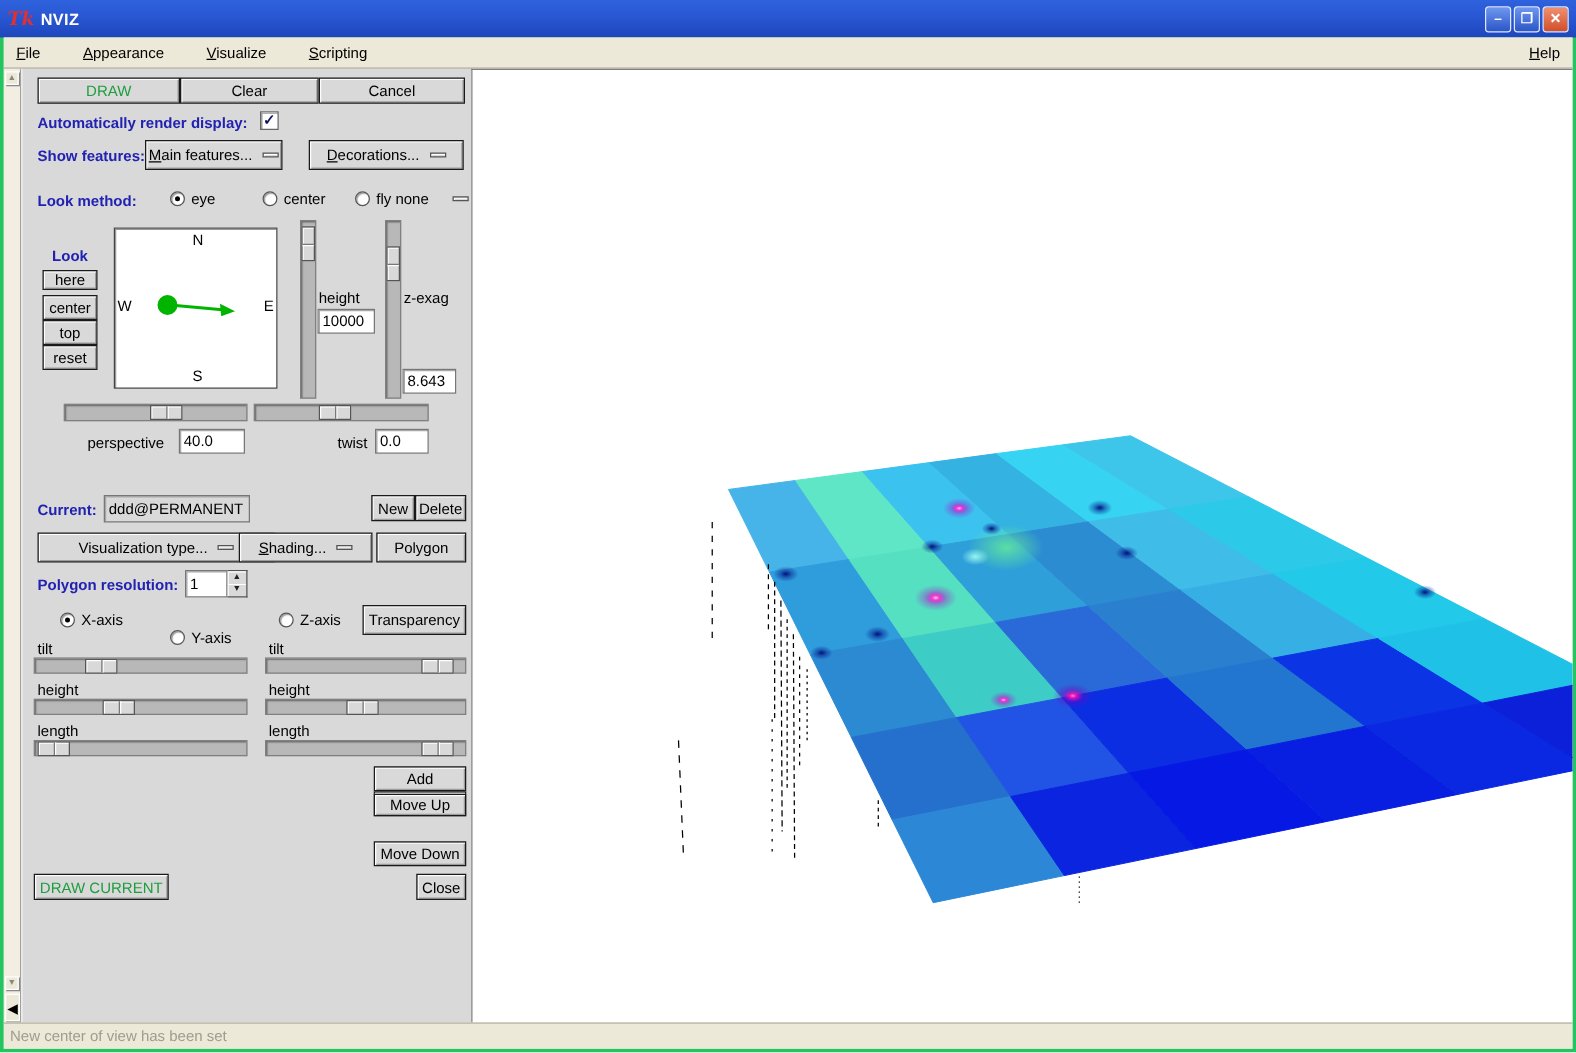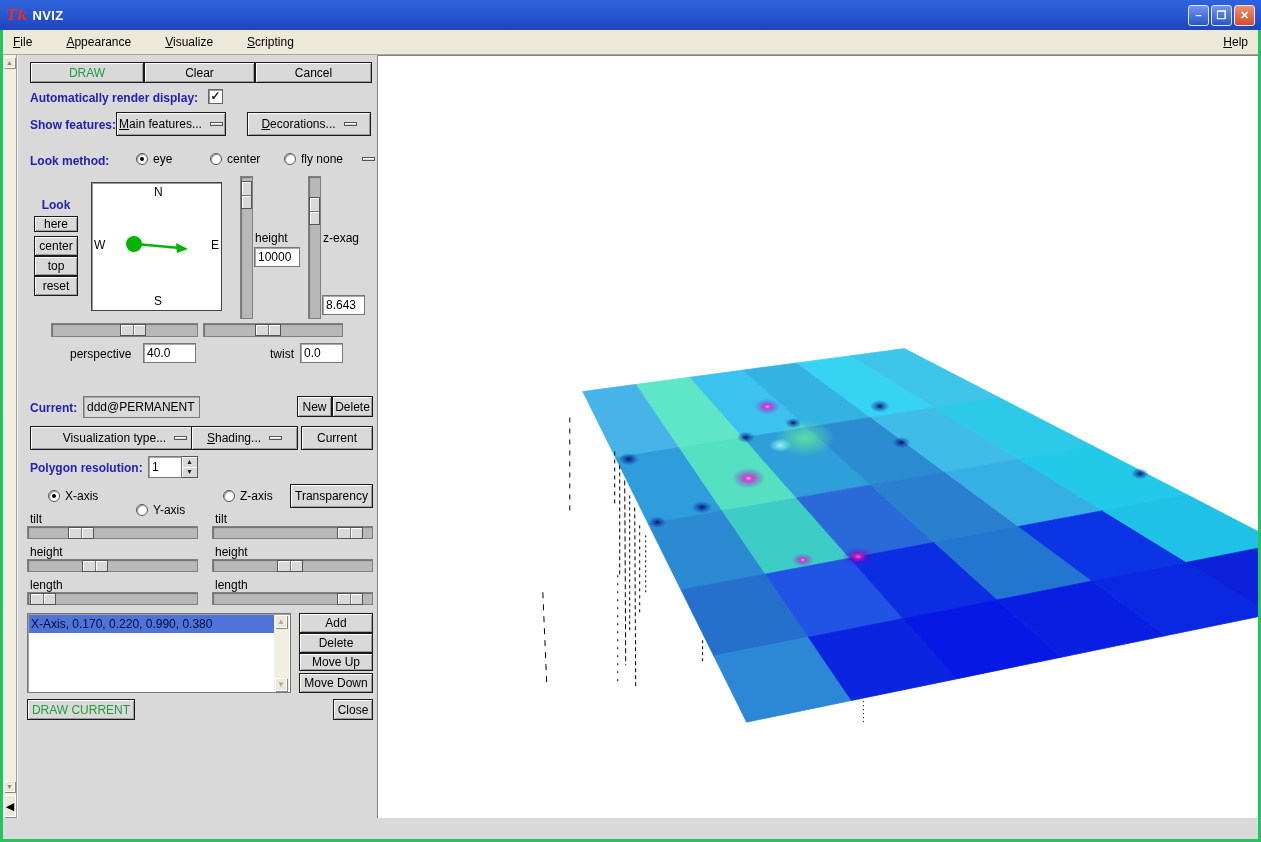--- a/index.html
+++ b/index.html
@@ -222,21 +222,21 @@
       <div class="tbtn abs" style="left:314px;top:341px;width:41px;height:21px">Delete</div>
 
       <div class="tbtn abs" style="left:12px;top:371px;width:190px;height:24px">
         <span><span>V</span><span>i</span><span>s</span><span>u</span><span>a</span><span>l</span><span>i</span><span>z</span><span>a</span><span>t</span><span>i</span><span>o</span><span>n</span><span> </span><span>t</span><span>y</span><span>p</span><span>e</span><span>.</span><span>.</span><span>.</span></span>
         <span class="menudash"></span>
       </div>
       <div class="tbtn abs" style="left:173px;top:371px;width:107px;height:24px">
         <span><span style="text-decoration: underline;">S</span><span>h</span><span>a</span><span>d</span><span>i</span><span>n</span><span>g</span><span>.</span><span>.</span><span>.</span></span>
         <span class="menudash"></span>
       </div>
-      <div class="tbtn abs" style="left:283px;top:371px;width:72px;height:24px">Current</div>
+      <div class="tbtn abs" style="left:283px;top:371px;width:72px;height:24px">Polygon</div>
 
       <div class="abs blab" style="left:12px;top:406px">Polygon resolution:</div>
       <div class="abs spin" style="left:130px;top:401px;height:22px">
         <input class="entry" style="width: 34px; height: 22px;" value="1">
         <span class="spinarrows">
           <div>▲</div>
           <div>▼</div>
         </span>
       </div>
 
@@ -274,30 +274,23 @@
 
       <div class="abs" style="left:12px;top:523px">length</div>
       <div class="abs" style="left:197px;top:523px">length</div>
       <div class="abs hscale" style="left:9px;top:537px;width:171px;height:13px">
         <div class="hthumb" style="left: calc(2% - 1px);"></div>
       </div>
       <div class="abs hscale" style="left:194px;top:537px;width:161px;height:13px">
         <div class="hthumb" style="left: calc(93% - 24px);"></div>
       </div>
 
-      <div class="abs listbox" style="left:9px;top:558px;width:264px;height:80px">
-        <div class="listsel">X-Axis, 0.170, 0.220, 0.990, 0.380</div>
-        <div class="lb-scroll">
-          <div class="sb" style="top:0">▲</div>
-          <div class="sb" style="bottom:0">▼</div>
-        </div>
-      </div>
       <div class="tbtn abs" style="left:281px;top:558px;width:74px;height:20px">Add</div>
       <div class="tbtn abs" style="left:281px;top:578px;width:74px;height:20px">Delete</div>
-      <div class="tbtn abs" style="left:281px;top:598px;width:74px;height:18px">Move Up</div>
+      <div class="tbtn abs" style="left:281px;top:580px;width:74px;height:18px">Move Up</div>
       <div class="tbtn abs" style="left:281px;top:618px;width:74px;height:20px">Move Down</div>
 
       <div class="tbtn abs green" style="left:9px;top:644px;width:108px;height:21px">DRAW CURRENT</div>
       <div class="tbtn abs" style="left:315px;top:644px;width:40px;height:21px">Close</div>
     </div>
 
     <div class="canvas3d">
       <svg preserveAspectRatio="none" viewBox="0 0 881 763">
           <defs>
             <radialGradient id="hg-green">
@@ -378,14 +371,17 @@
           <line x1="252" y1="440" x2="252" y2="575" stroke="#000" stroke-width="1" stroke-dasharray="3 3"></line>
           <line x1="257" y1="452" x2="258" y2="634" stroke="#000" stroke-width="1" stroke-dasharray="4 3"></line>
           <line x1="262" y1="470" x2="262" y2="560" stroke="#000" stroke-width="1" stroke-dasharray="3 4"></line>
           <line x1="268" y1="480" x2="268" y2="540" stroke="#000" stroke-width="1" stroke-dasharray="2 3"></line>
           <line x1="240" y1="520" x2="240" y2="630" stroke="#000" stroke-width="1" stroke-dasharray="2 6"></line>
           <line x1="325" y1="585" x2="325" y2="607" stroke="#000" stroke-width="1" stroke-dasharray="3 3"></line>
           <line x1="486" y1="646" x2="486" y2="668" stroke="#000" stroke-width="1" stroke-dasharray="1 3"></line>
         </svg>
     </div>
 
+    <div class="statusbar">
+      <span>New center of view has been set</span>
+    </div>
   </div>
 </div>
 
 </body></html>

